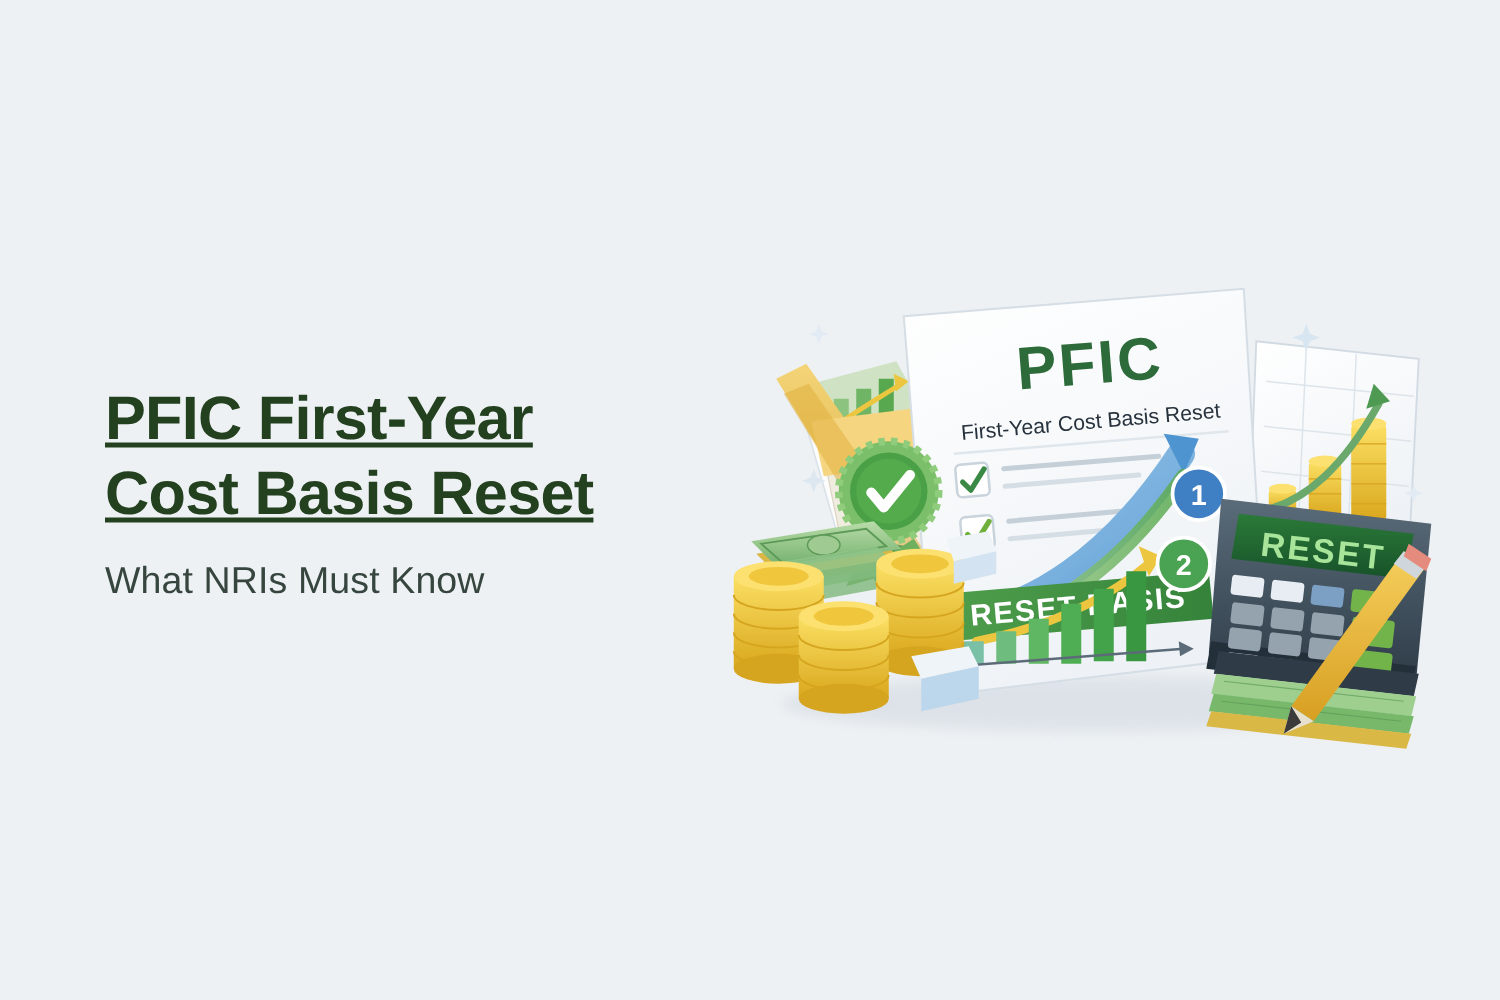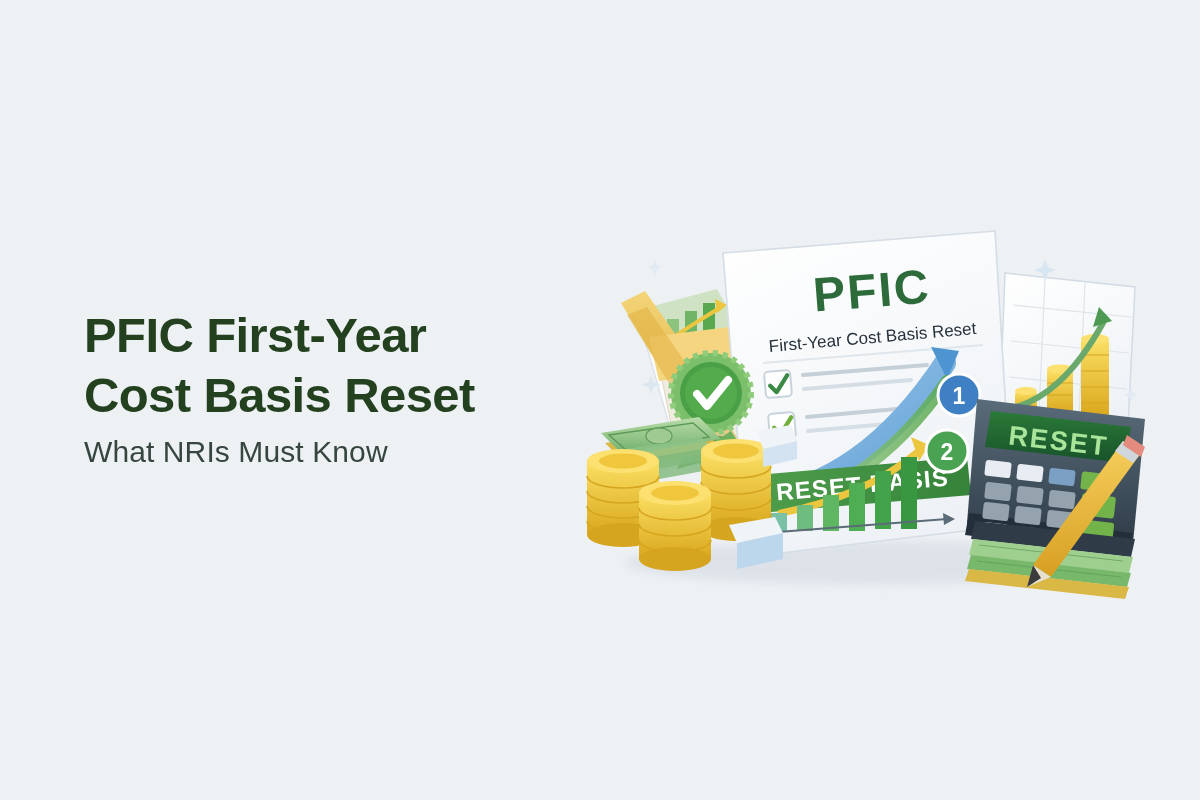--- a/index.html
+++ b/index.html
@@ -21,23 +21,24 @@
     left:84px; top:305px;
     width:520px;
   }
   .headline {
     font-size:49px;
     line-height:60px;
     font-weight:700;
     letter-spacing:-0.6px;
     color:#23401f;
     white-space:pre-line;
+    text-decoration:underline;
   }
   .subhead {
-    margin-top:9px;
+    margin-top:22px;
     font-size:30px;
     line-height:36px;
     font-weight:400;
     letter-spacing:0.1px;
     color:#36463f;
   }
 
   
   .illus {
     position:absolute;

